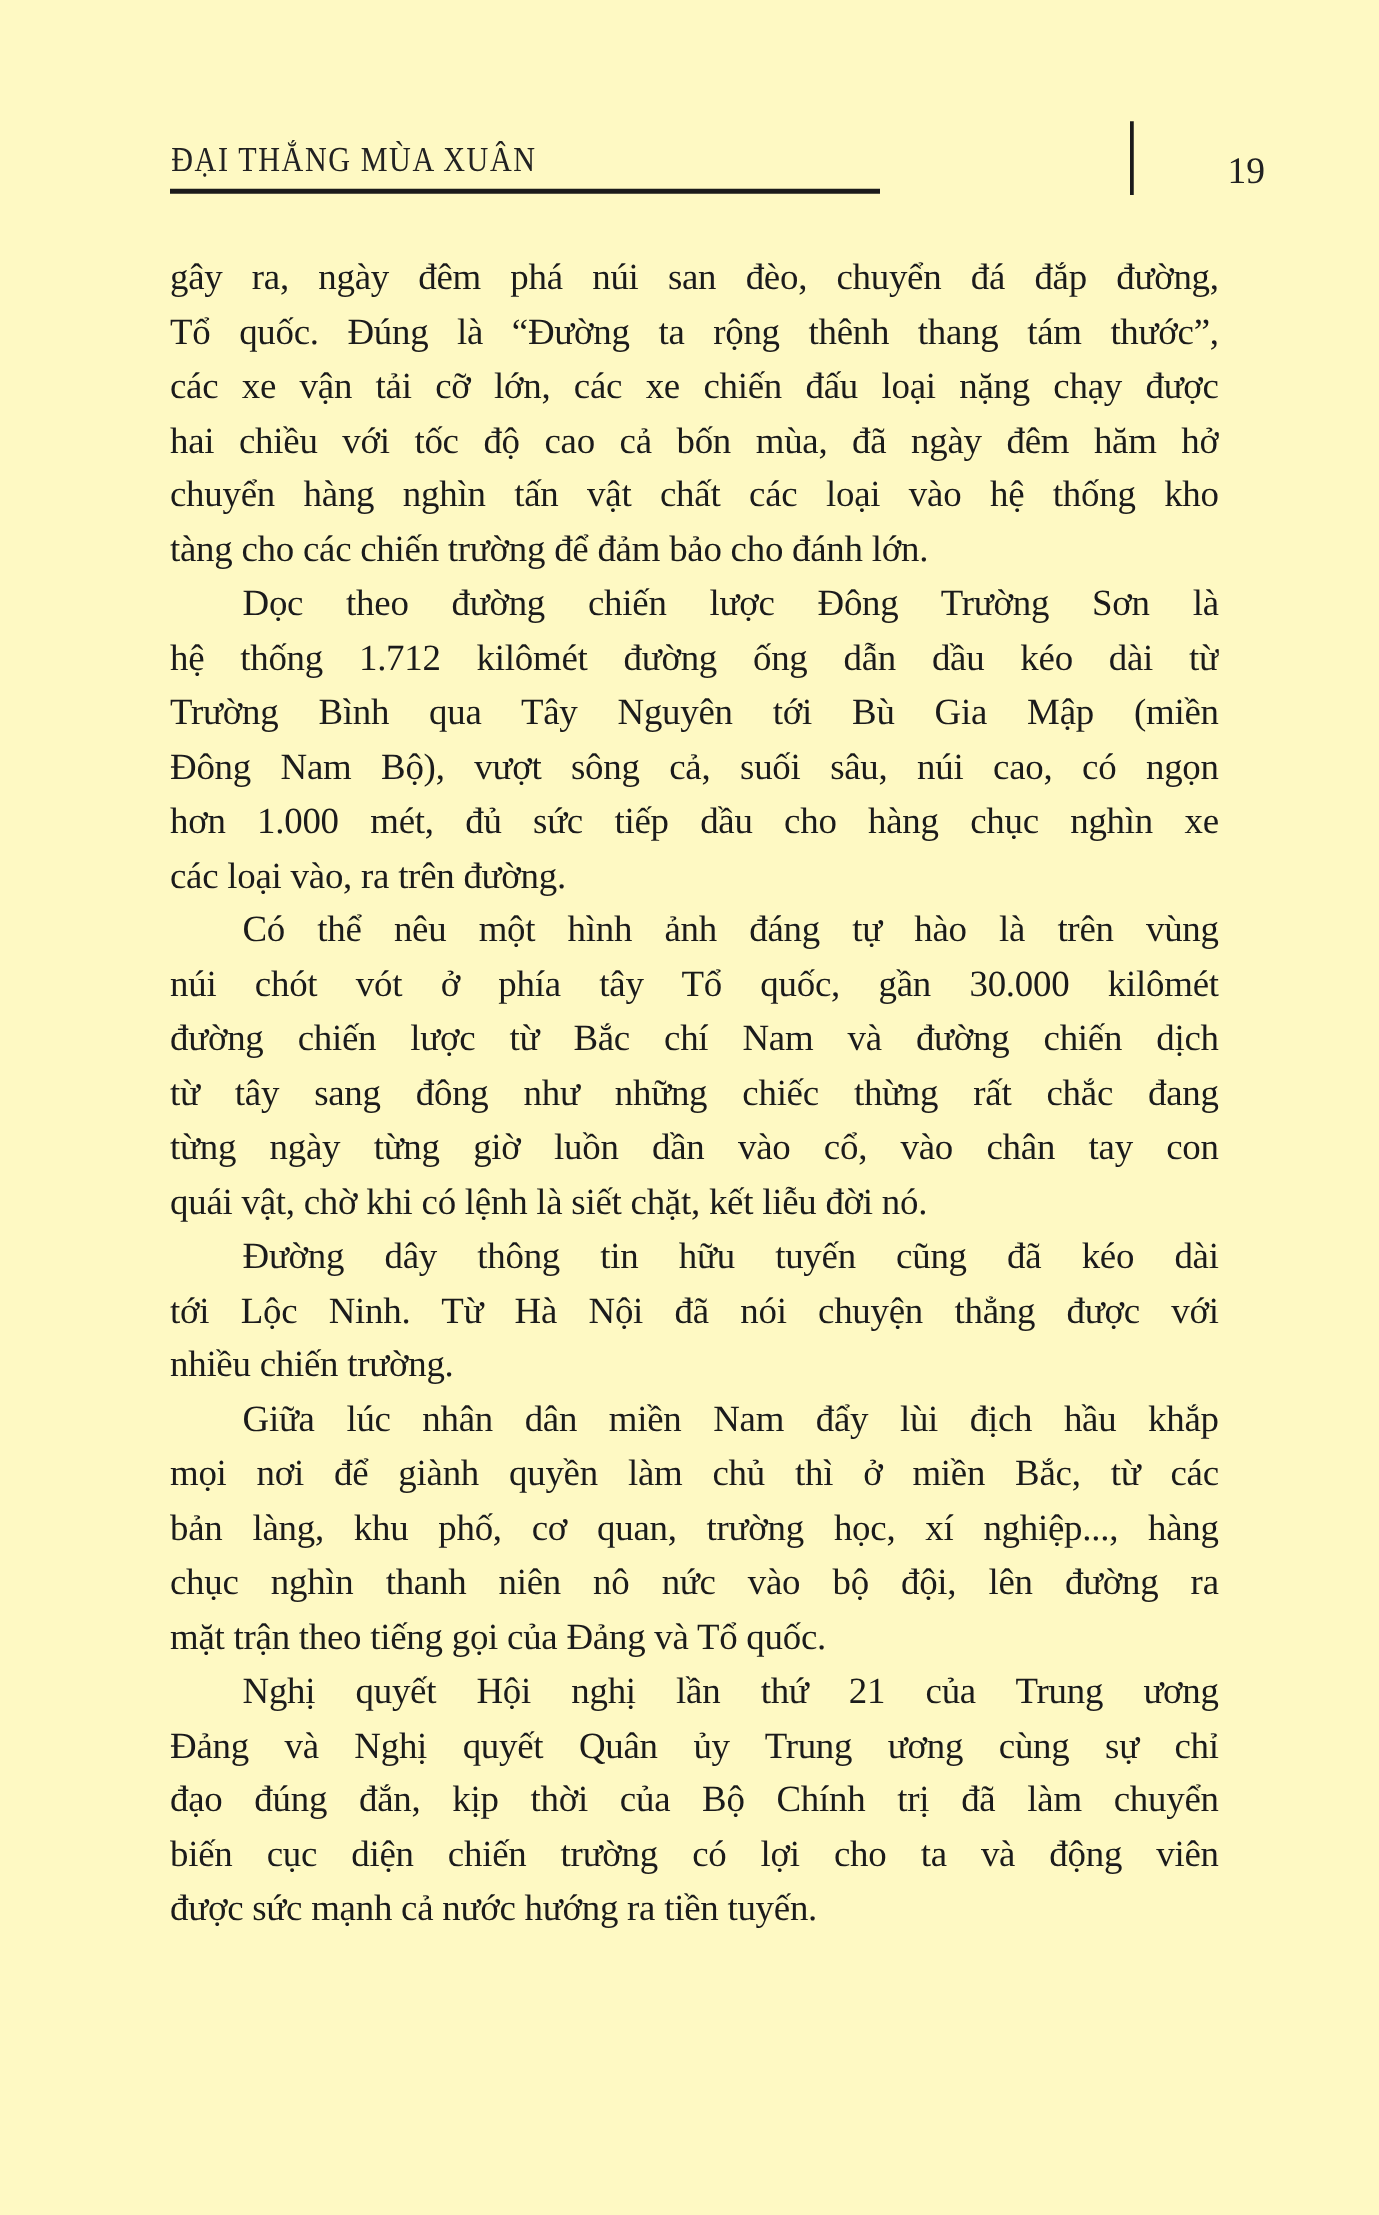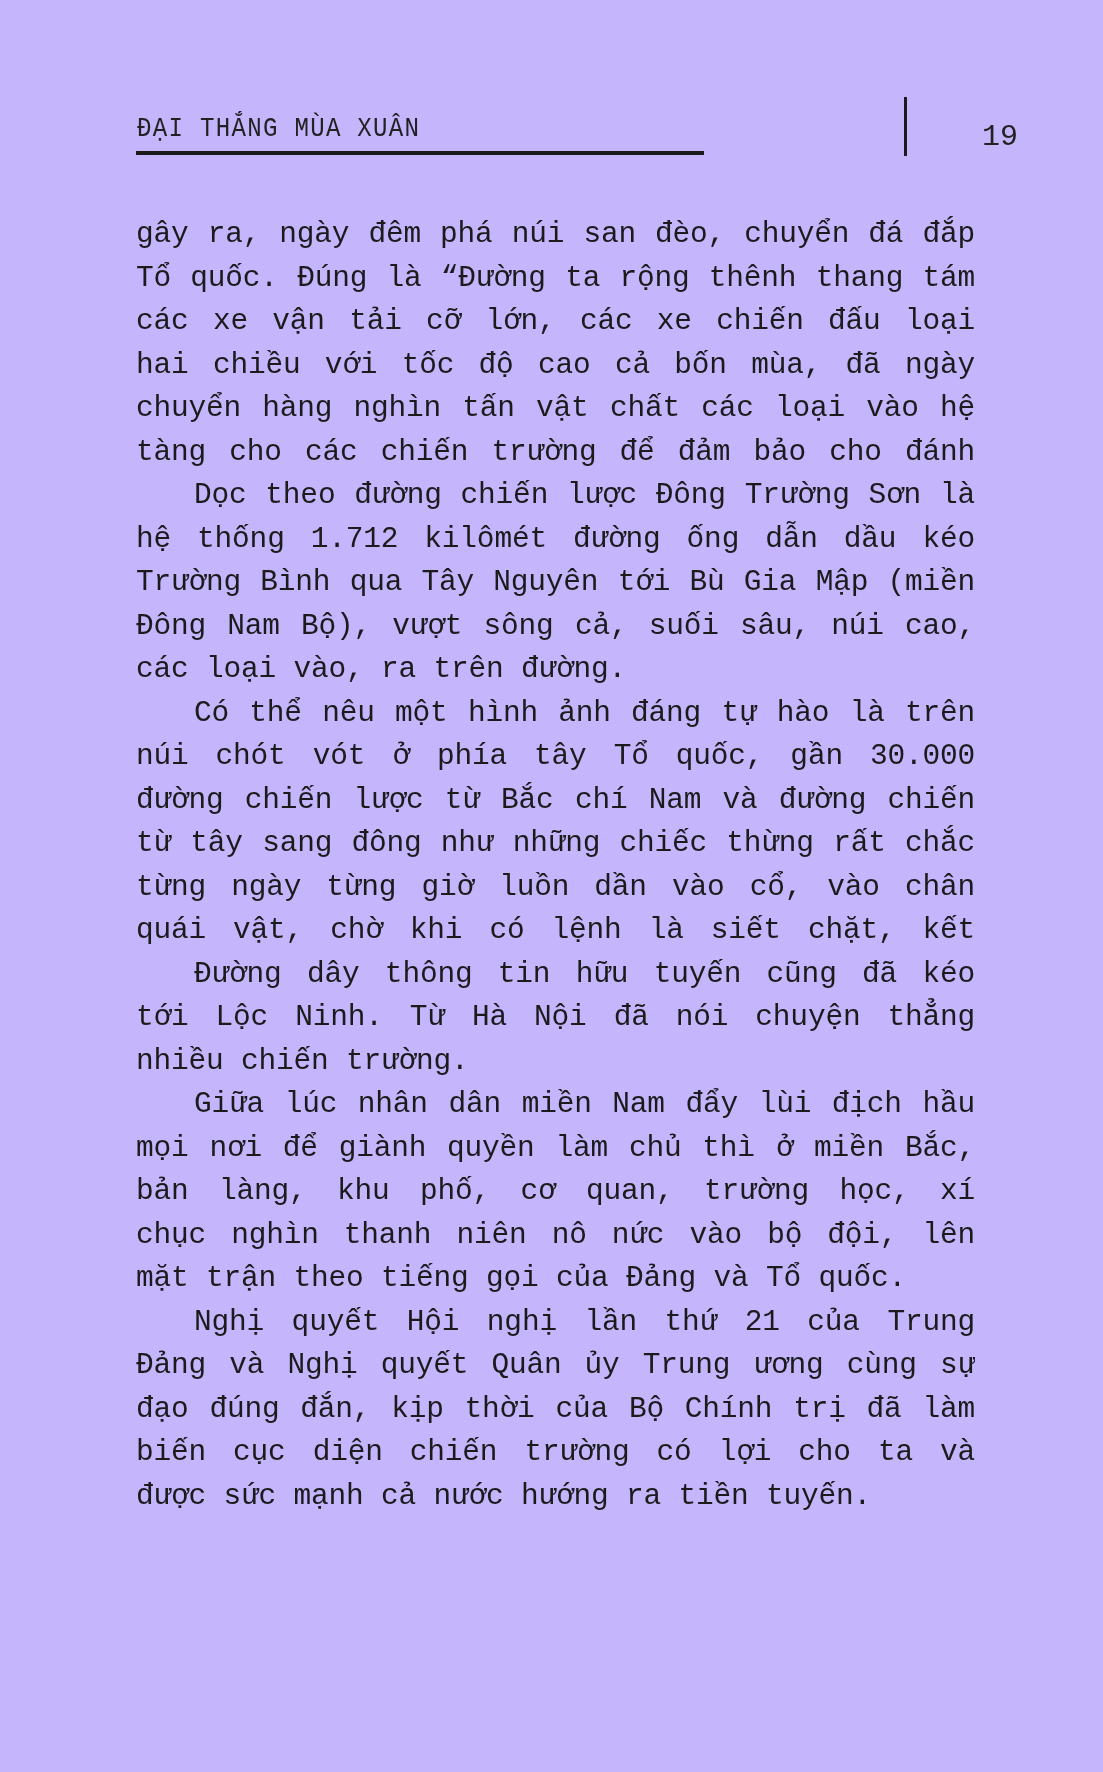--- a/index.html
+++ b/index.html
@@ -5,23 +5,23 @@
   html, body {
     margin: 0;
     padding: 0;
     background: #e8e8e8;
   }
   .page {
     position: relative;
     width: 1103px;
     height: 1772px;
     margin: 0 auto;
-    background: #c4b5fd;
+    background: #fef9c3;
     color: #1b1b1b;
-    font-family: Liberation Mono, monospace;
+    font-family: Liberation Serif, serif;
     overflow: hidden;
   }
 
   
   .running-title {
     position: absolute;
     left: 137px;
     top: 114px;
     font-size: 28px;
     line-height: 30px;
@@ -53,21 +53,21 @@
     top: 121px;
     font-size: 30px;
     line-height: 32px;
     color: #222;
   }
 
   
   .body-text {
     position: absolute;
     left: 136px;
-    top: 213px;
+    top: 201px;
     width: 839px;
   }
   .para { margin: 0; }
   .para + .para { }
   .line {
     font-size: 29.5px;
     line-height: 43.5px;
     letter-spacing: -0.2px;
     text-align: justify;
     text-align-last: justify;
@@ -99,20 +99,21 @@
       <div class="line">hai chiều với tốc độ cao cả bốn mùa, đã ngày đêm hăm hở</div>
       <div class="line">chuyển hàng nghìn tấn vật chất các loại vào hệ thống kho</div>
       <div class="line last">tàng cho các chiến trường để đảm bảo cho đánh lớn.</div>
     </div>
 
     <div class="para">
       <div class="line indent">Dọc theo đường chiến lược Đông Trường Sơn là</div>
       <div class="line">hệ thống 1.712 kilômét đường ống dẫn dầu kéo dài từ</div>
       <div class="line">Trường Bình qua Tây Nguyên tới Bù Gia Mập (miền</div>
       <div class="line">Đông Nam Bộ), vượt sông cả, suối sâu, núi cao, có ngọn</div>
+      <div class="line">hơn 1.000 mét, đủ sức tiếp dầu cho hàng chục nghìn xe</div>
       <div class="line last">các loại vào, ra trên đường.</div>
     </div>
 
     <div class="para">
       <div class="line indent">Có thể nêu một hình ảnh đáng tự hào là trên vùng</div>
       <div class="line">núi chót vót ở phía tây Tổ quốc, gần 30.000 kilômét</div>
       <div class="line">đường chiến lược từ Bắc chí Nam và đường chiến dịch</div>
       <div class="line">từ tây sang đông như những chiếc thừng rất chắc đang</div>
       <div class="line">từng ngày từng giờ luồn dần vào cổ, vào chân tay con</div>
       <div class="line last">quái vật, chờ khi có lệnh là siết chặt, kết liễu đời nó.</div>

